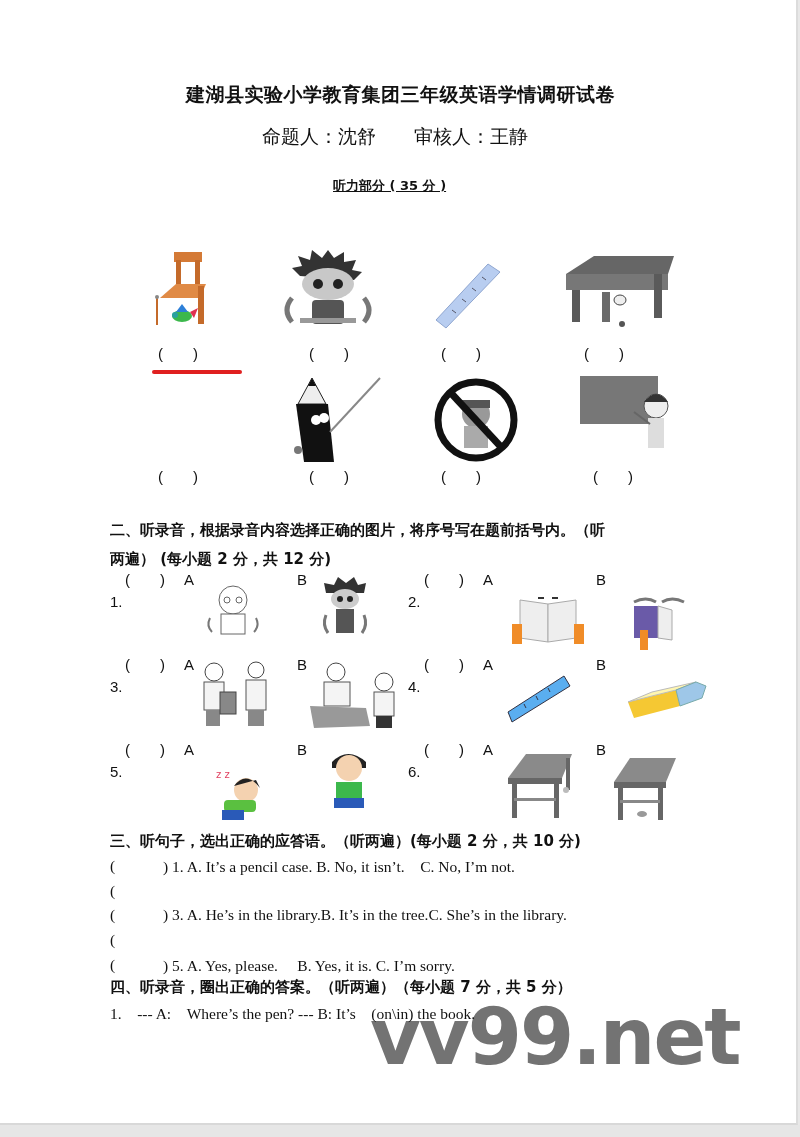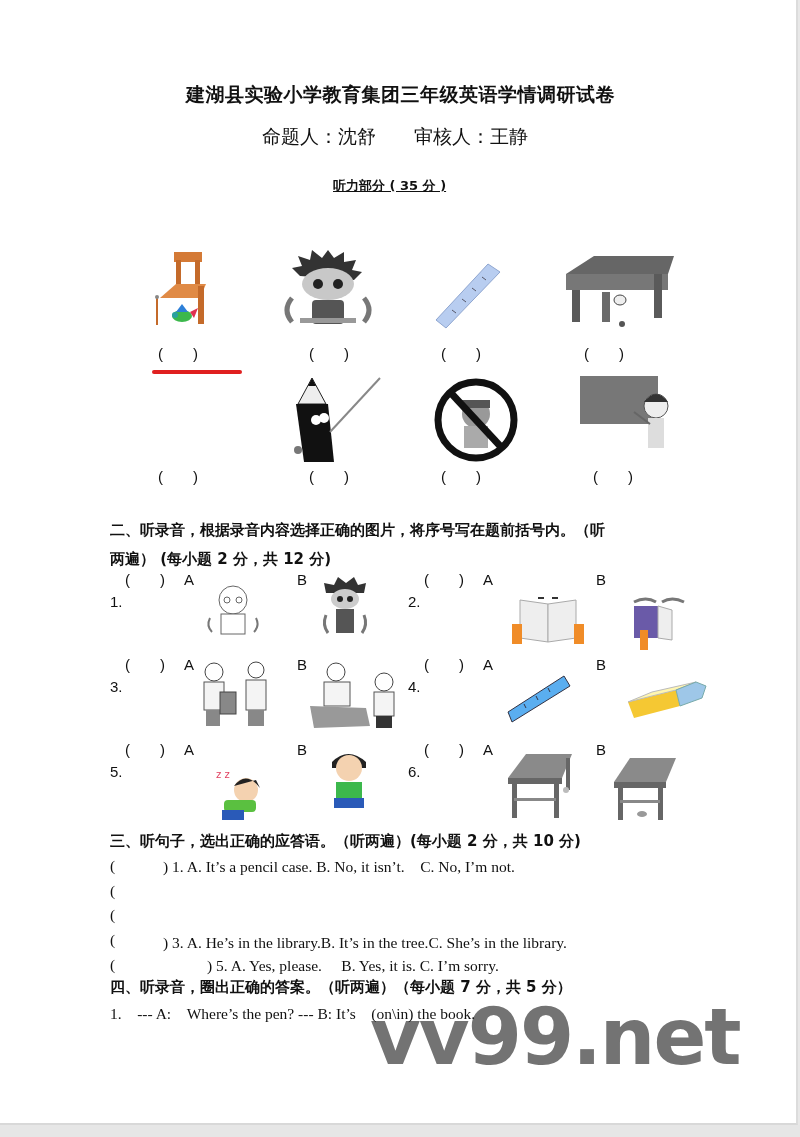--- a/index.html
+++ b/index.html
@@ -234,25 +234,25 @@
   </svg>
 
   <div class="abs sec txt" style="left:110px; top:832px;">三、听句子，选出正确的应答语。（听两遍）(每小题 2 分，共 10 分)</div>
 
   <div class="abs serif txt" style="left:110px; top:857px;">(</div>
   <div class="abs serif txt" style="left:163px; top:857px;">) 1. A. It’s a pencil case. B. No, it isn’t.　C. No, I’m not.</div>
 
   <div class="abs serif txt" style="left:110px; top:882px;">(</div>
 
   <div class="abs serif txt" style="left:110px; top:906px;">(</div>
-  <div class="abs serif txt" style="left:163px; top:906px;margin-top:28px;">) 3. A. He’s in the library.B. It’s in the tree.C. She’s in the library.</div>
+  <div class="abs serif txt" style="left:163px; top:906px;">) 3. A. He’s in the library.B. It’s in the tree.C. She’s in the library.</div>
 
   <div class="abs serif txt" style="left:110px; top:931px;">(</div>
 
   <div class="abs serif txt" style="left:110px; top:956px;">(</div>
-  <div class="abs serif txt" style="left:163px; top:956px;margin-left:44px;">) 5. A. Yes, please.　 B. Yes, it is.  C. I’m sorry.</div>
+  <div class="abs serif txt" style="left:163px; top:956px;">) 5. A. Yes, please.　 B. Yes, it is.  C. I’m sorry.</div>
 
   <div class="abs sec txt" style="left:110px; top:978px;">四、听录音，圈出正确的答案。（听两遍）（每小题 7 分，共 5 分）</div>
   <div class="abs serif txt" style="left:110px; top:1004px;">1.　--- A:　Where’s the pen? --- B: It’s　(on\in) the book.</div>
 
 </div>
 
 <div class="bottombar"></div>
 
 </body></html>

